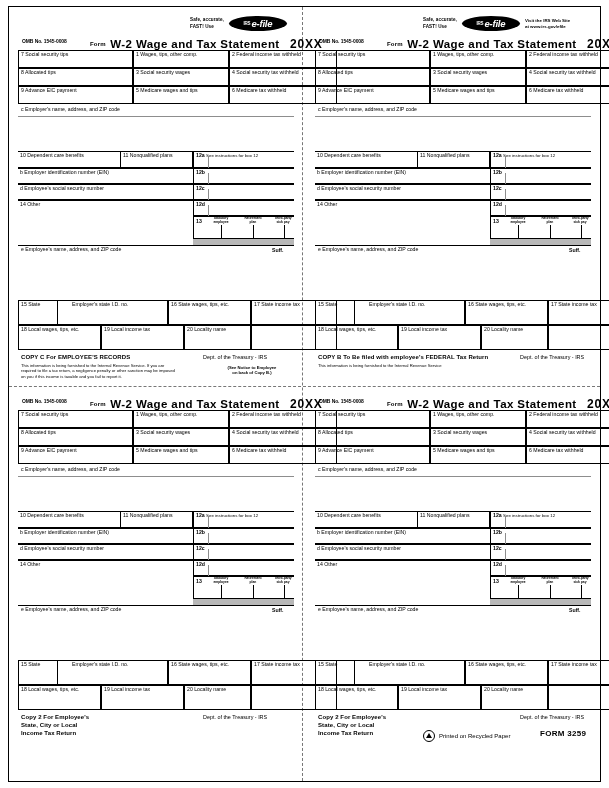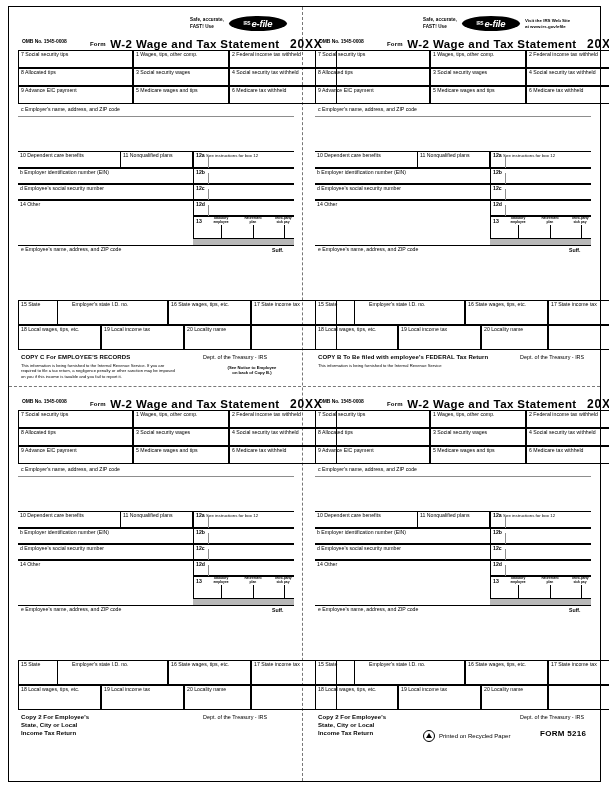--- a/index.html
+++ b/index.html
@@ -770,16 +770,16 @@
 
       <span class="copy-note" style="left:3px;top:318px;">Copy 2 For Employee's
 State, City or Local
 Income Tax Return</span>
       <span class="dept" style="left:205px;top:318px;">Dept. of the Treasury - IRS</span>
 
       <div class="recycle-wrap" style="left:108px;top:334px;">
         <span class="recycle-icon"></span>
         <span>Printed on Recycled Paper</span>
       </div>
-      <span class="formnum" style="left:225px;top:333px;">FORM 5216</span>
+      <span class="formnum" style="left:225px;top:333px;">FORM 3259</span>
     </div>
   </div>
 </div>
 
 </body></html>

